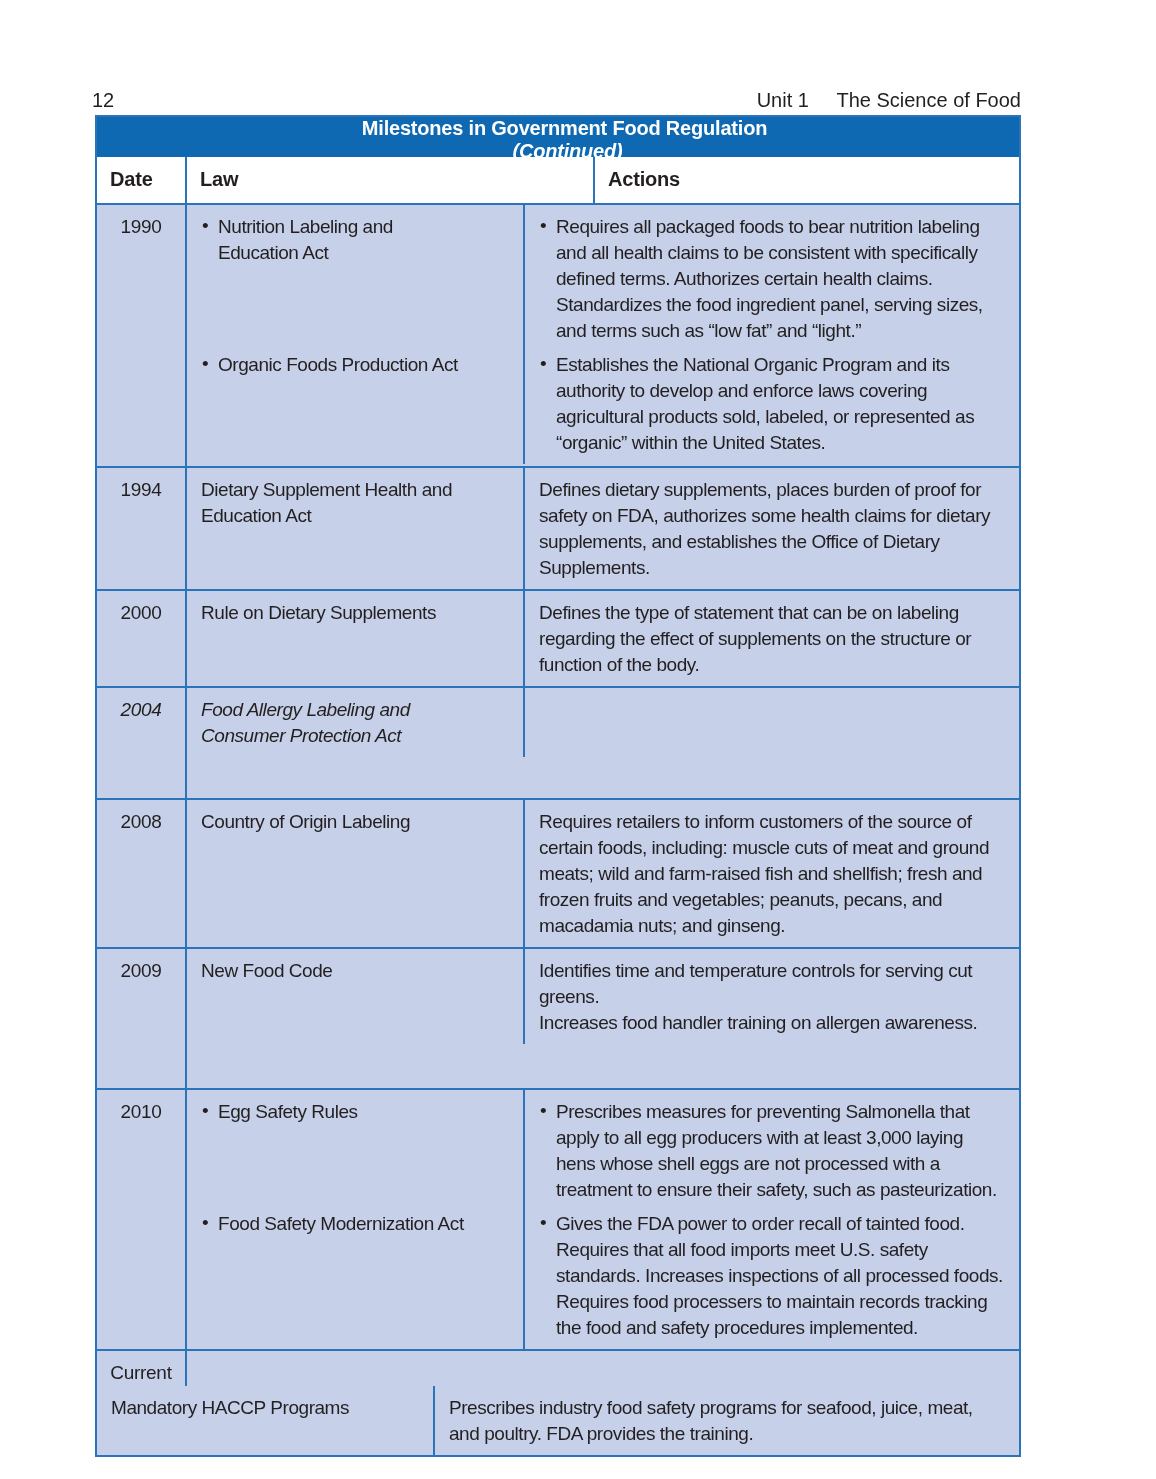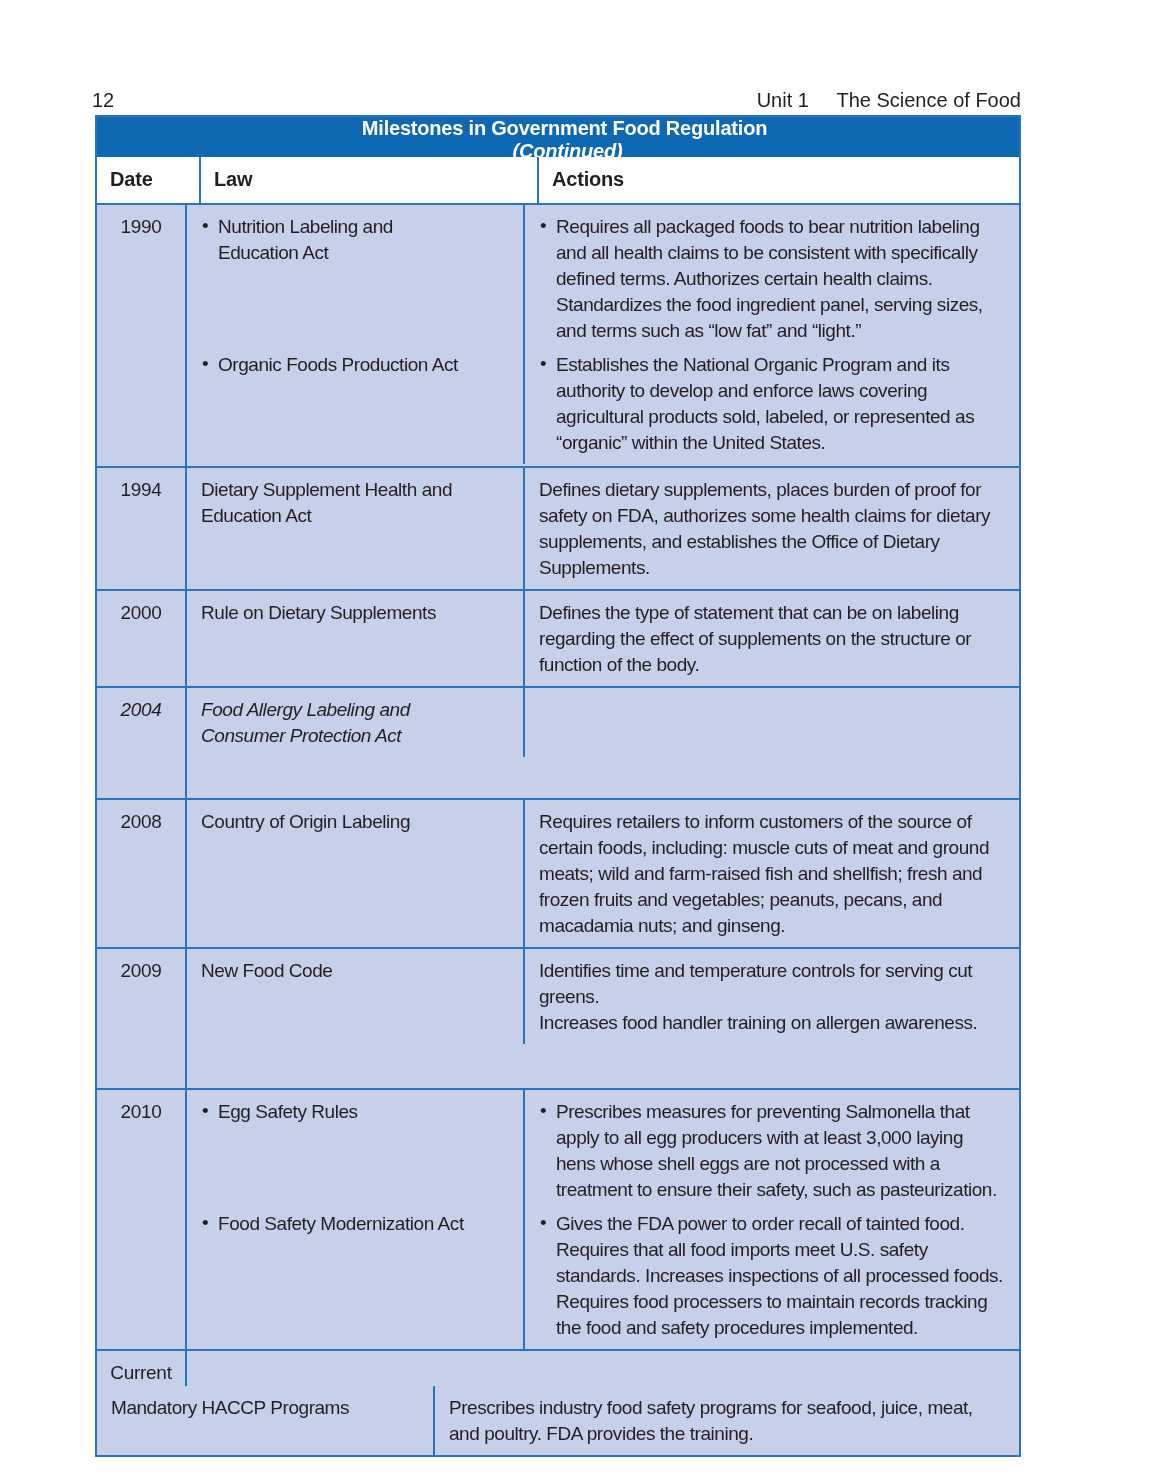--- a/index.html
+++ b/index.html
@@ -44,22 +44,22 @@
   .title-bar .cont{font-style:italic;margin-left:6px;}
 
   .head-row{
     display:flex;background:#ffffff;
     border-bottom:2px solid var(--border);
   }
   .hc{
     font-weight:bold;font-size:20px;letter-spacing:-0.2px;
     padding:11px 12px 12px 13px;
   }
-  .date-col{width:104px;border-right:2px solid var(--border);}
-  .law-col{width:338px;border-right:2px solid var(--border);}
+  .date-col{width:90px;border-right:2px solid var(--border);}
+  .law-col{width:408px;border-right:2px solid var(--border);}
   .actions-col{flex:1;}
 
   
   .tbody .row{display:flex;background:var(--cellbg);}
   .tbody .row + .row{border-top:2px solid var(--border);}
   .tbody .row:nth-child(1){min-height:261px;}
   .tbody .row:nth-child(2){min-height:119px;}
   .tbody .row:nth-child(3){min-height:96px;}
   .tbody .row:nth-child(4){min-height:112px;font-style:italic;}
   .tbody .row:nth-child(5){min-height:146px;}

